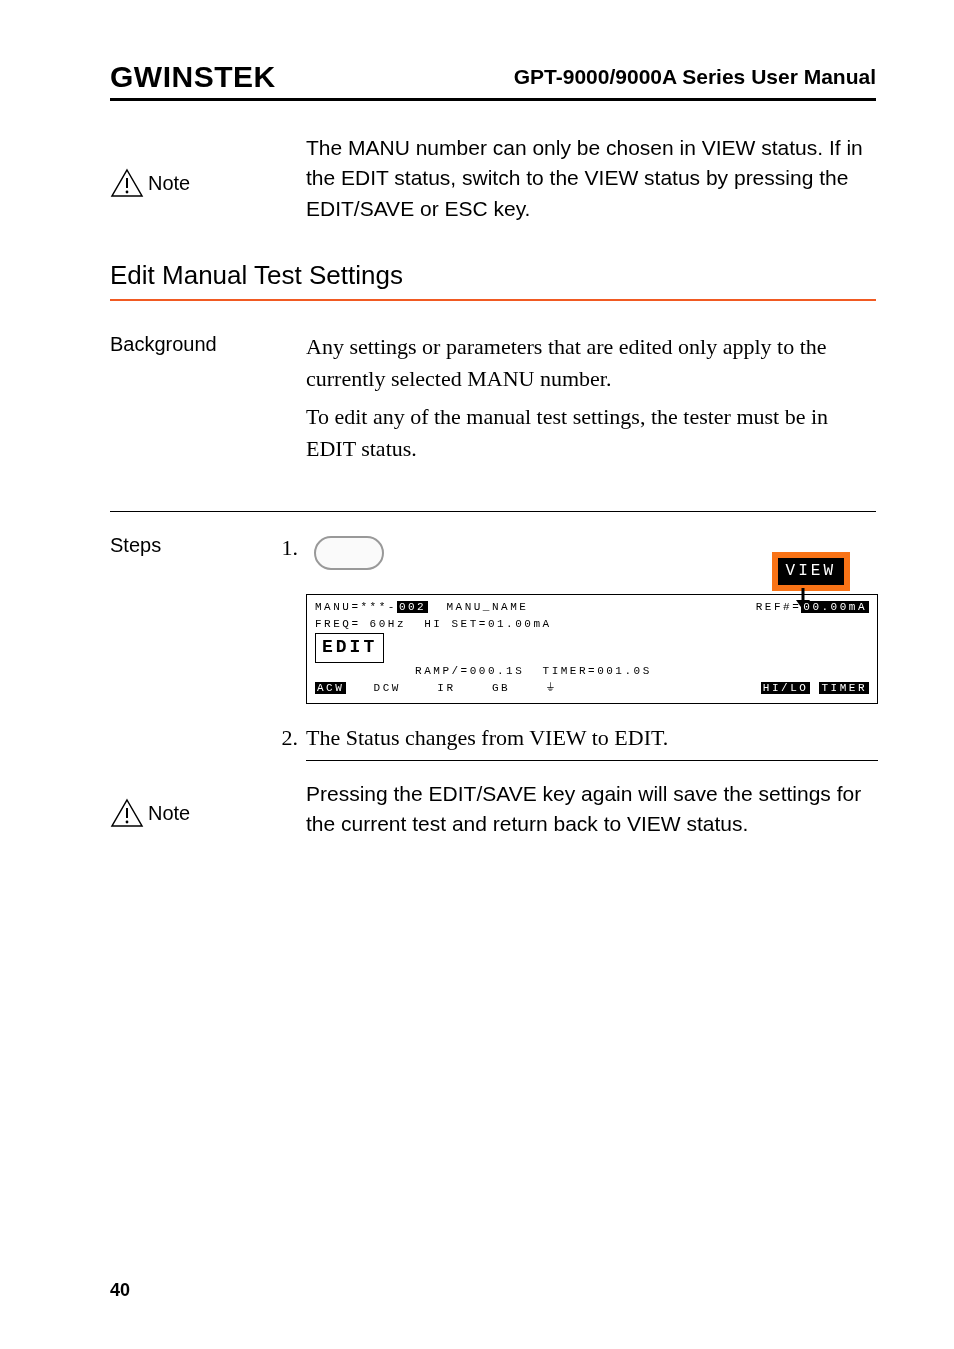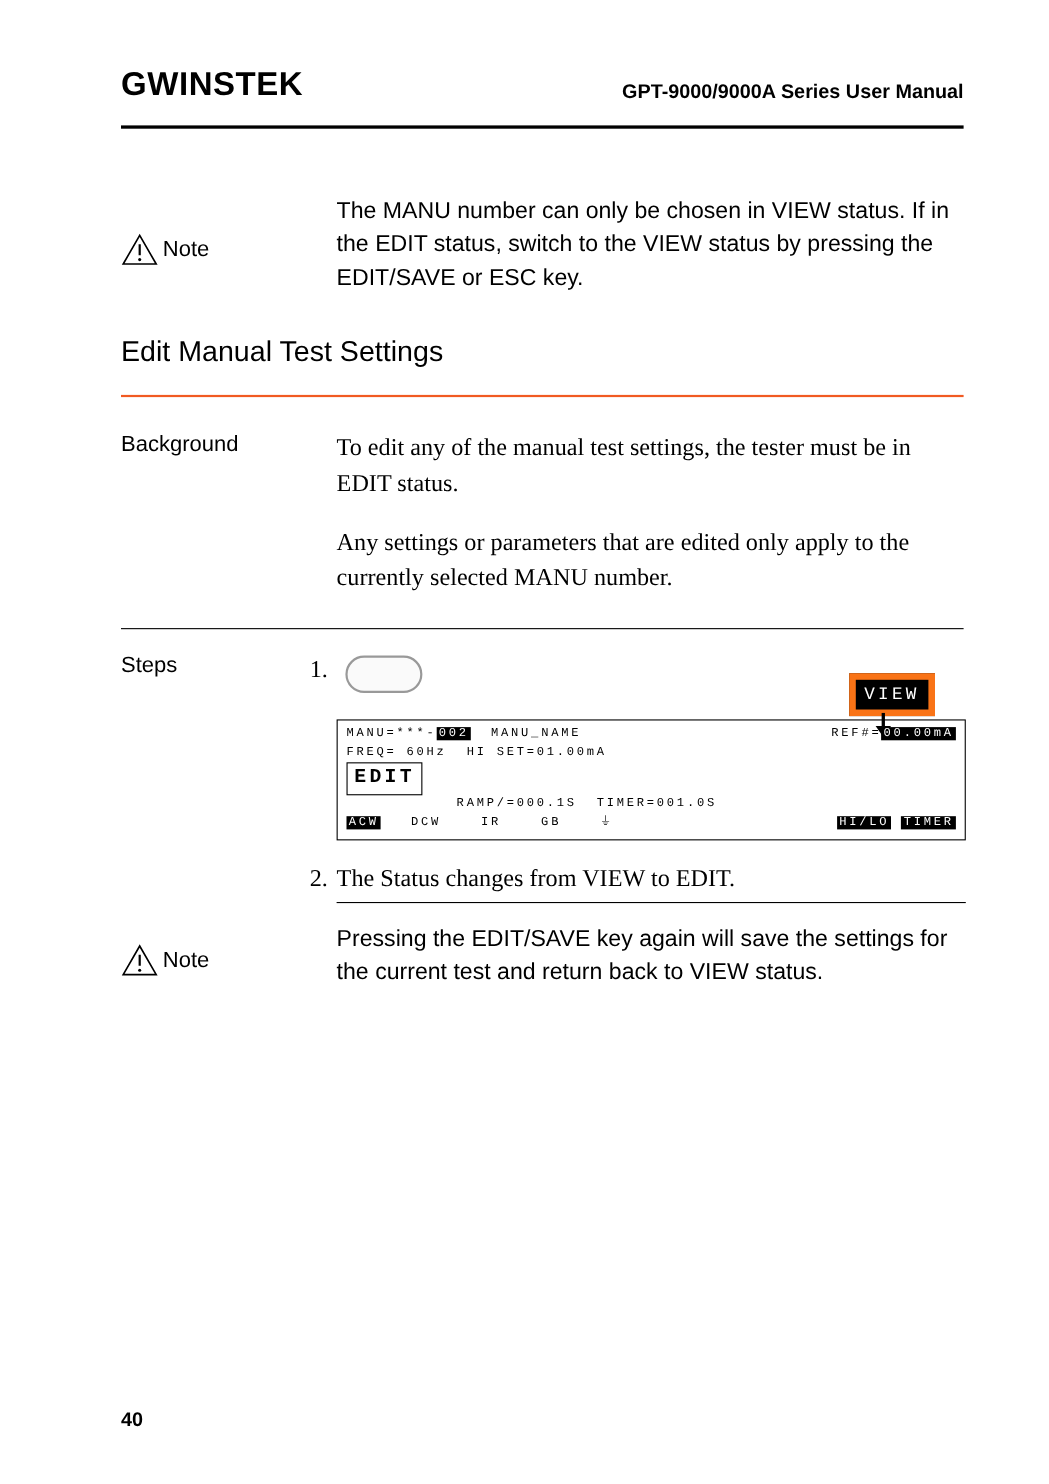--- a/index.html
+++ b/index.html
@@ -8,35 +8,35 @@
       background: #fff;
       width: 954px;
       height: 1349px;
       padding: 60px 78px 40px 110px;
       position: relative;
       color: #000;
     }
     .header-row {
       display: flex;
       justify-content: space-between;
-      align-items: flex-end;
+      align-items: center;
       border-bottom: 3px solid #000;
-      padding-bottom: 20px;
-      margin-bottom: 60px;
+      padding-bottom: 4px;
+      margin-bottom: 32px;
     }
     .logo {
       font-family: Arial, sans-serif;
       font-weight: 900;
       font-size: 30px;
       letter-spacing: 0.5px;
     }
     .header-title {
       font-family: 'Segoe UI', Arial, sans-serif;
       font-weight: 700;
-      font-size: 18px;
+      font-size: 21px;
     }
     .note-block {
       display: flex;
       margin-bottom: 36px;
     }
     .note-left {
       width: 196px;
       flex-shrink: 0;
       display: flex;
       align-items: center;
@@ -56,21 +56,21 @@
       font-family: 'Segoe UI', Arial, sans-serif;
       font-size: 21px;
       line-height: 1.45;
       flex: 1;
     }
     .section-heading {
       font-family: 'Segoe UI', Arial, sans-serif;
       font-size: 26px;
       font-weight: 400;
       border-bottom: 2px solid #f15a22;
-      padding-bottom: 24px;
+      padding-bottom: 8px;
       margin-bottom: 30px;
       margin-top: 12px;
     }
     .row {
       display: flex;
       margin-bottom: 24px;
     }
     .row-label {
       width: 196px;
       flex-shrink: 0;
@@ -197,22 +197,22 @@
     <span class="note-label">Note</span>
   </div>
   <div class="note-text">The MANU number can only be chosen in VIEW status. If in the EDIT status, switch to the VIEW status by pressing the EDIT/SAVE or ESC key.</div>
 </div>
 
 <div class="section-heading">Edit Manual Test Settings</div>
 
 <div class="row">
   <div class="row-label">Background</div>
   <div class="row-body">
+    <p style="margin-bottom:6px;">Any settings or parameters that are edited only apply to the currently selected MANU number.</p>
     <p>To edit any of the manual test settings, the tester must be in EDIT status.</p>
-    <p style="margin-bottom:6px;">Any settings or parameters that are edited only apply to the currently selected MANU number.</p>
   </div>
 </div>
 <div class="divider"></div>
 
 <div class="row" style="margin-bottom:8px;">
   <div class="row-label">Steps</div>
   <div class="row-body">
     <div class="steps-row">
       <div class="step-num">1.</div>
       <div class="key-oval"></div>

